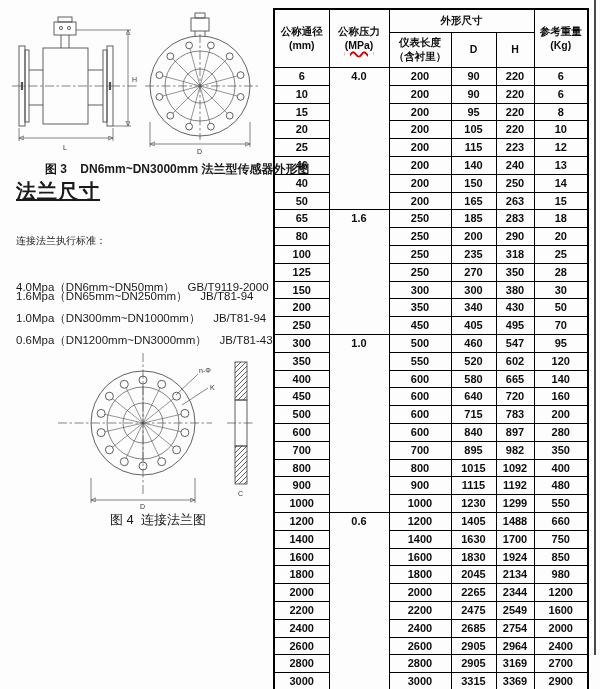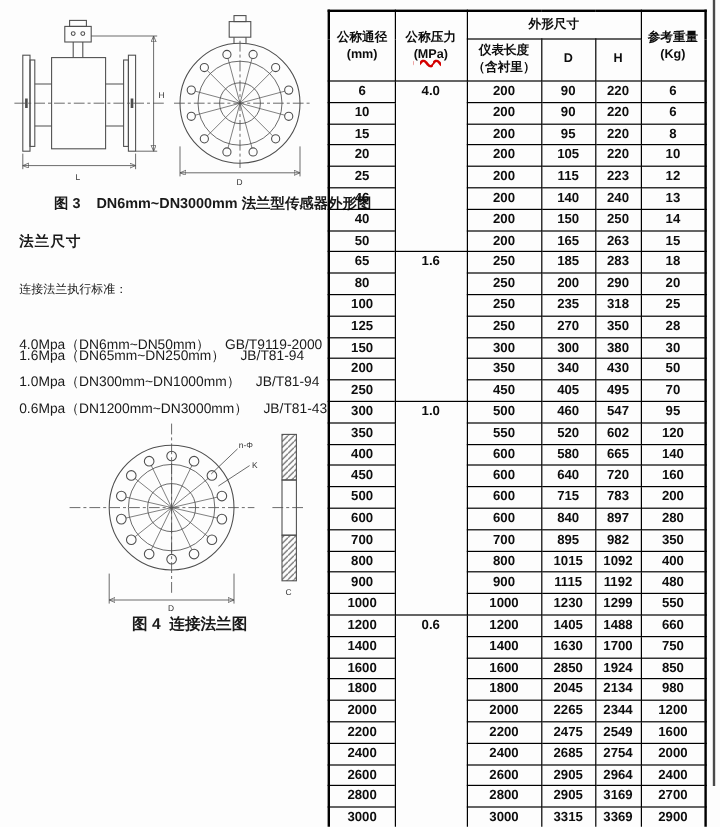--- a/index.html
+++ b/index.html
@@ -14,26 +14,26 @@
   svg .thin{stroke-width:.7;}
   svg .dash{stroke-dasharray:9 2.5 2.5 2.5;stroke-width:.7;}
   svg .tick{stroke-width:2.2;}
   svg text{fill:#333;font-size:7px;font-family:"Liberation Sans",sans-serif;stroke:none;}
   svg .boltg line{stroke:#4f4f4f;stroke-width:.6;}
   svg .boltg circle{fill:#fdfdfd;stroke:#4f4f4f;stroke-width:.9;}
   svg .hatch{fill:url(#h4);stroke:#4f4f4f;}
 
   
   .cap3{position:absolute;left:45px;top:161px;font-size:12px;font-weight:bold;white-space:pre;text-align:center;}
-  .heading{position:absolute;left:16px;top:193px;font-size:12px;font-weight:bold;letter-spacing:1px;}
+  .heading{position:absolute;left:16px;top:178px;font-size:20px;font-weight:bold;letter-spacing:1px;text-decoration:underline;}
   .l-install{position:absolute;left:16px;top:224px;font-size:12.5px;}
   .l-standard{position:absolute;left:16px;top:234px;font-size:10px;}
   .std{position:absolute;left:16px;font-size:11.5px;white-space:pre;}
   .std0{top:280px}.std1{top:289px}.std2{top:311px}.std3{top:333px}
-  .cap4{position:absolute;left:80px;top:511px;font-size:13px;font-weight:bold;white-space:pre;padding-left:30px;}
+  .cap4{position:absolute;left:80px;top:511px;font-size:13px;font-weight:normal;white-space:pre;padding-left:30px;}
 
   
   .tblwrap{position:absolute;left:273px;top:8px;}
   table{border-collapse:collapse;border:2px solid #000;table-layout:fixed;width:314px;}
   th,td{border:1px solid #000;text-align:center;font-weight:bold;color:#0d0d0d;overflow:hidden;}
   thead th{font-size:10.5px;line-height:1.3;padding:1px 0;vertical-align:middle;}
   thead tr.r1 th{height:20px;}
   thead tr.r2 th{height:32px;}
   tbody td{font-size:11px;height:16.8px;line-height:16.8px;padding:0;}
   td.pressure{vertical-align:top;}
@@ -423,21 +423,21 @@
           <tr>
             <td>1400</td>
             <td>1400</td>
             <td>1630</td>
             <td>1700</td>
             <td>750</td>
           </tr>
           <tr>
             <td>1600</td>
             <td>1600</td>
-            <td>2850</td>
+            <td>1830</td>
             <td>1924</td>
             <td>850</td>
           </tr>
           <tr>
             <td>1800</td>
             <td>1800</td>
             <td>2045</td>
             <td>2134</td>
             <td>980</td>
           </tr>

